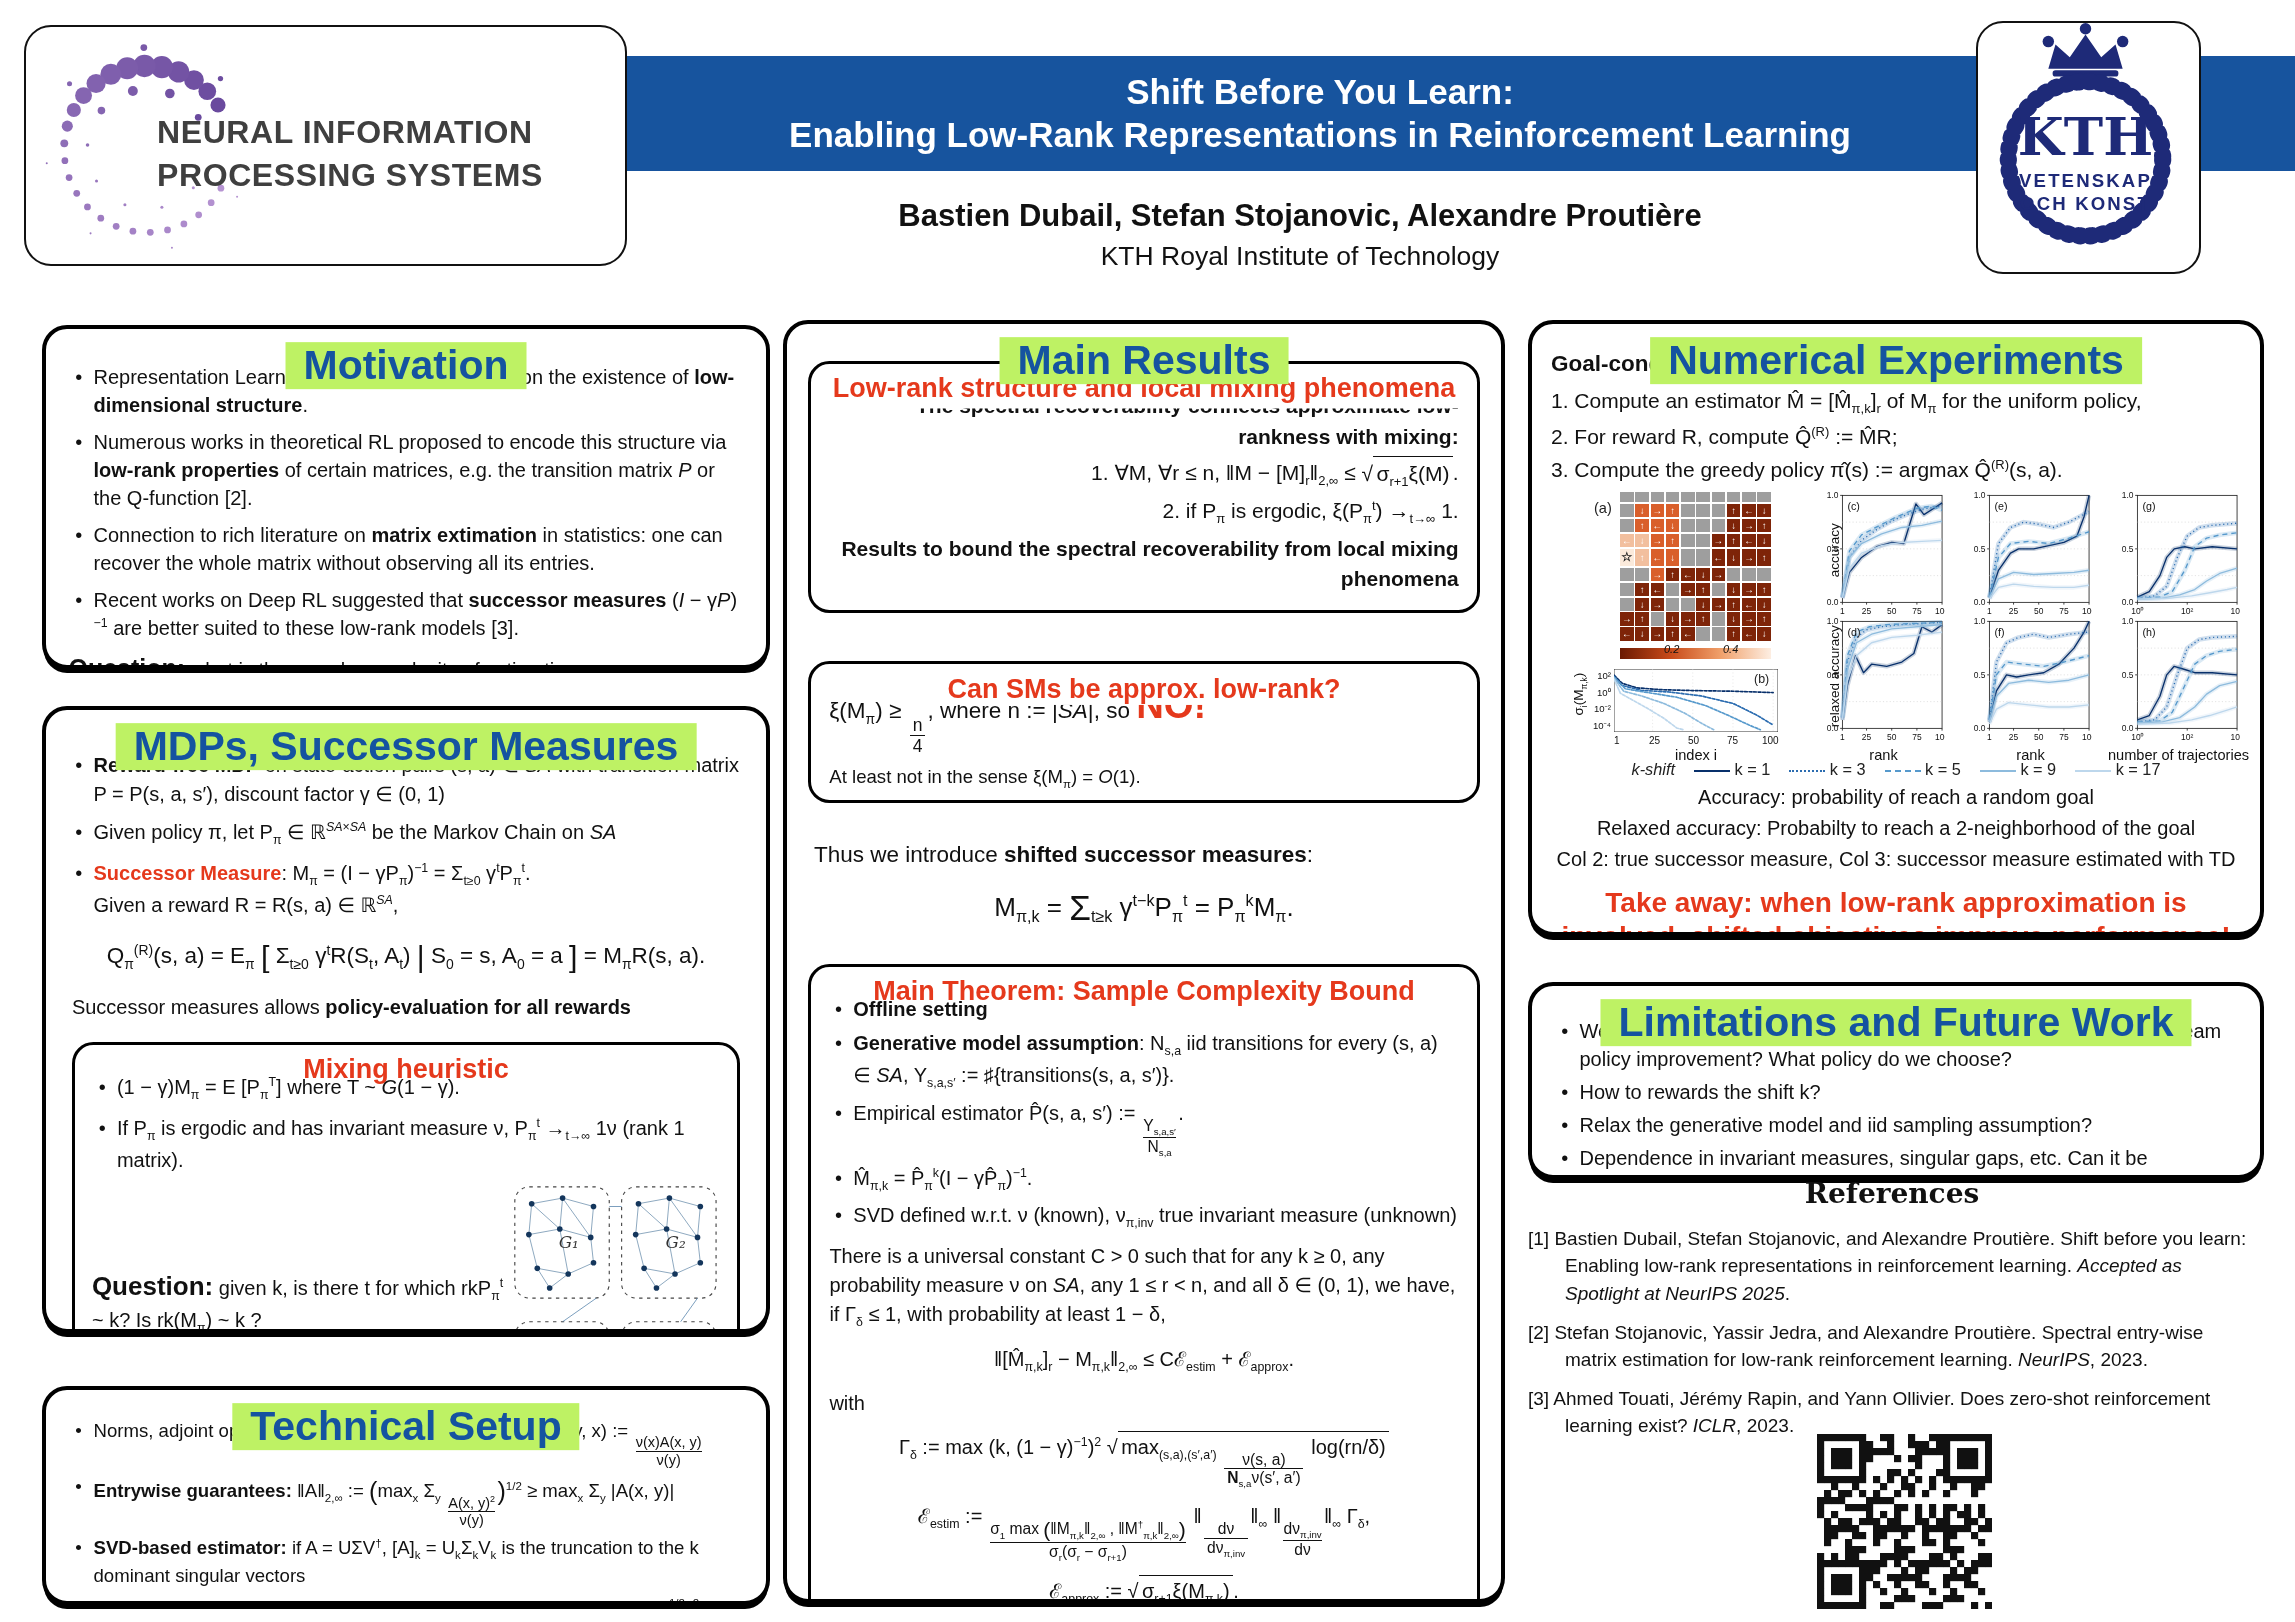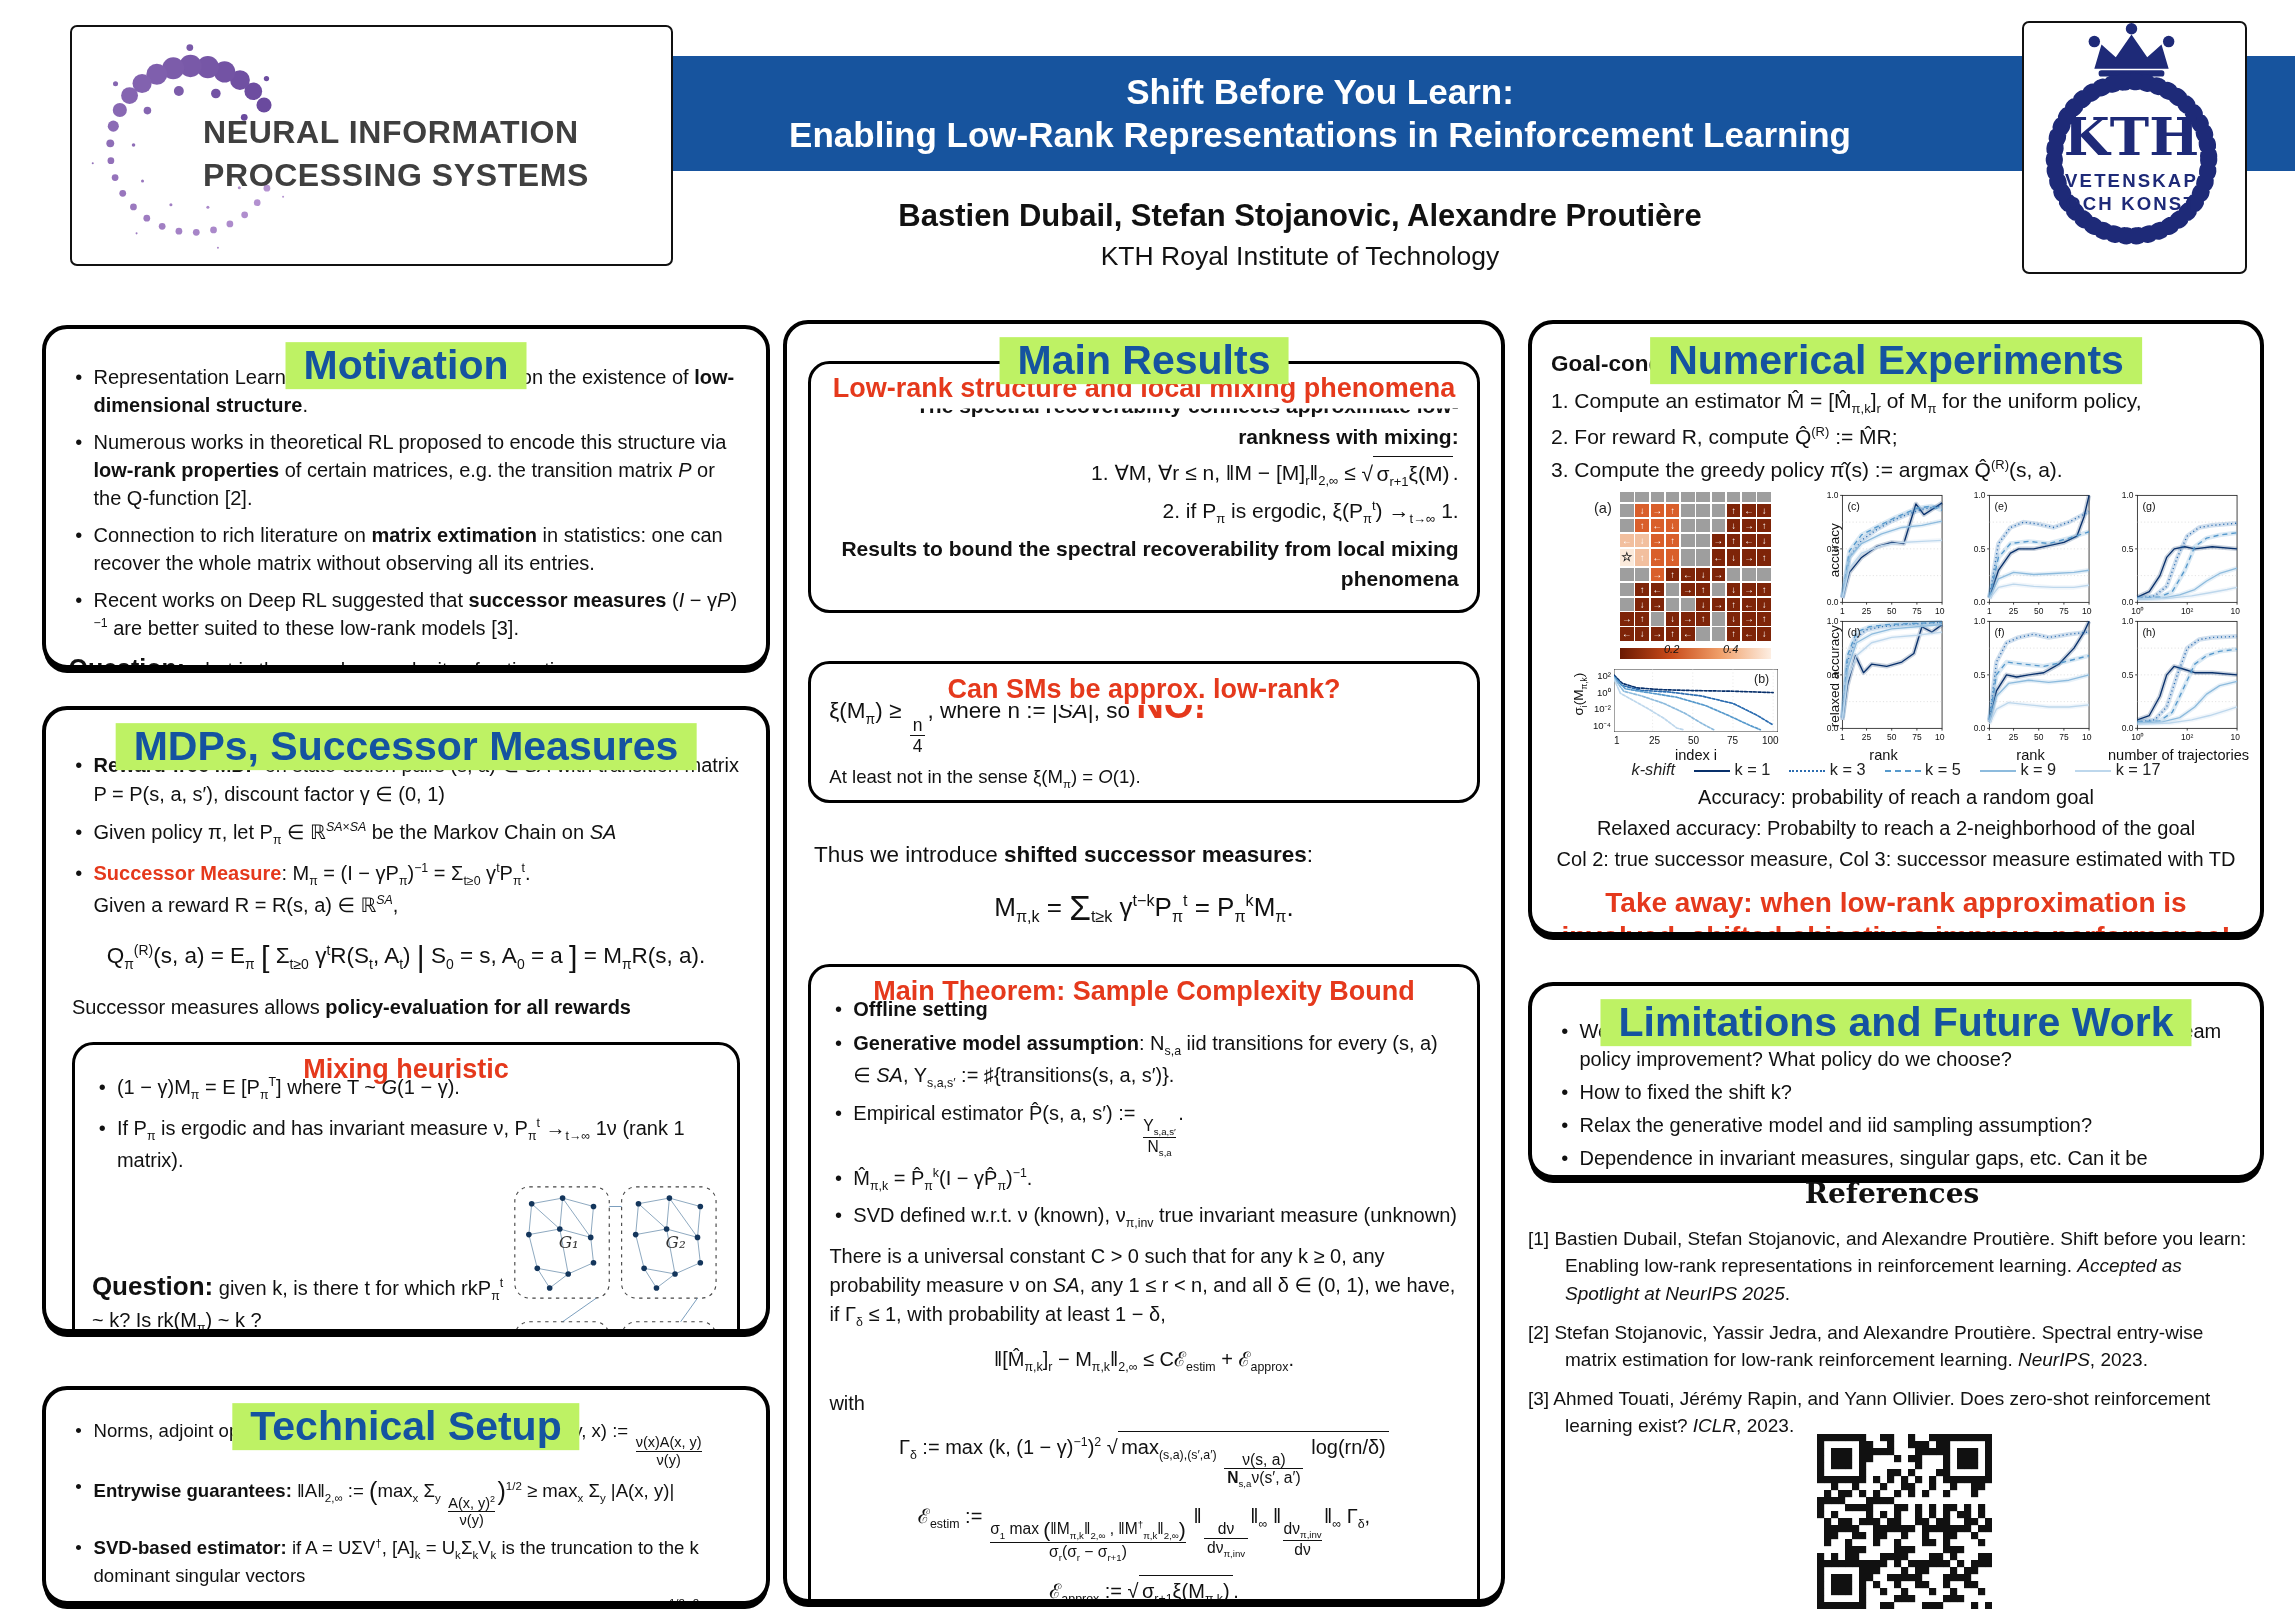--- a/index.html
+++ b/index.html
@@ -17,21 +17,21 @@
   .qb{font-size:1.25em;}
 
   
   #banner{position:absolute;left:624px;top:56px;width:1671px;height:115px;z-index:1;}
   #title-wrap{position:absolute;left:644px;top:56px;width:1352px;height:115px;z-index:2;
       display:flex;flex-direction:column;align-items:center;justify-content:center;
       color:#fff;font-weight:bold;font-size:35px;line-height:1.22;text-align:center;}
   #authors{position:absolute;left:624px;top:198px;width:1352px;text-align:center;
       font-size:31px;font-weight:bold;z-index:2;}
   #affil{position:absolute;left:624px;top:241px;width:1352px;text-align:center;font-size:26.5px;z-index:2;}
-  .logo-card{position:absolute;background:#fff;border:2.8px solid #111;border-radius:7px;z-index:3;margin-left:46px;}
+  .logo-card{position:absolute;background:#fff;border:2.8px solid #111;border-radius:27px;z-index:3;}
   #neurips-card{left:24px;top:25px;width:599px;height:237px;}
   #neurips-text{position:absolute;left:131px;top:84px;font-size:32px;font-weight:bold;
       color:#3f3f3f;letter-spacing:0.6px;line-height:1.35;}
   #kth-card{left:1976px;top:21.4px;width:221px;height:249px;}
 
   
   .box{position:absolute;border:4px solid #000;border-radius:25px;background:#fff;
        box-shadow:0 5.6px 0 -1.7px #000;overflow:hidden;}
   .box-title{position:absolute;top:5px;left:50%;transform:translate(-50%,-55%);
        background:#bef264;padding:0 18px;font-weight:bold;white-space:nowrap;z-index:5;}
@@ -787,21 +787,21 @@
       <div>involved, shifted objectives improve performance!</div>
     </div>
   </div>
 </section>
 
 <section class="box" id="box-lim">
   <h2 class="box-title blue-t">Limitations and Future Work</h2>
   <div class="box-body">
     <ul class="b">
       <li>We are limited to a fixed (stochastic) policy. What impact on downstream policy improvement? What policy do we choose?</li>
-      <li>How to fixed the shift k?</li>
+      <li>How to rewards the shift k?</li>
       <li>Relax the generative model and iid sampling assumption?</li>
       <li>Dependence in invariant measures, singular gaps, etc. Can it be improved?</li>
     </ul>
   </div>
 </section>
 
 <div id="refs">
   <h3>References</h3>
   <div class="ref">[1] Bastien Dubail, Stefan Stojanovic, and Alexandre Proutière. Shift before you learn: Enabling low-rank representations in reinforcement learning. <i>Accepted as Spotlight at NeurIPS 2025</i>.</div>
   <div class="ref">[2] Stefan Stojanovic, Yassir Jedra, and Alexandre Proutière. Spectral entry-wise matrix estimation for low-rank reinforcement learning. <i>NeurIPS</i>, 2023.</div>

